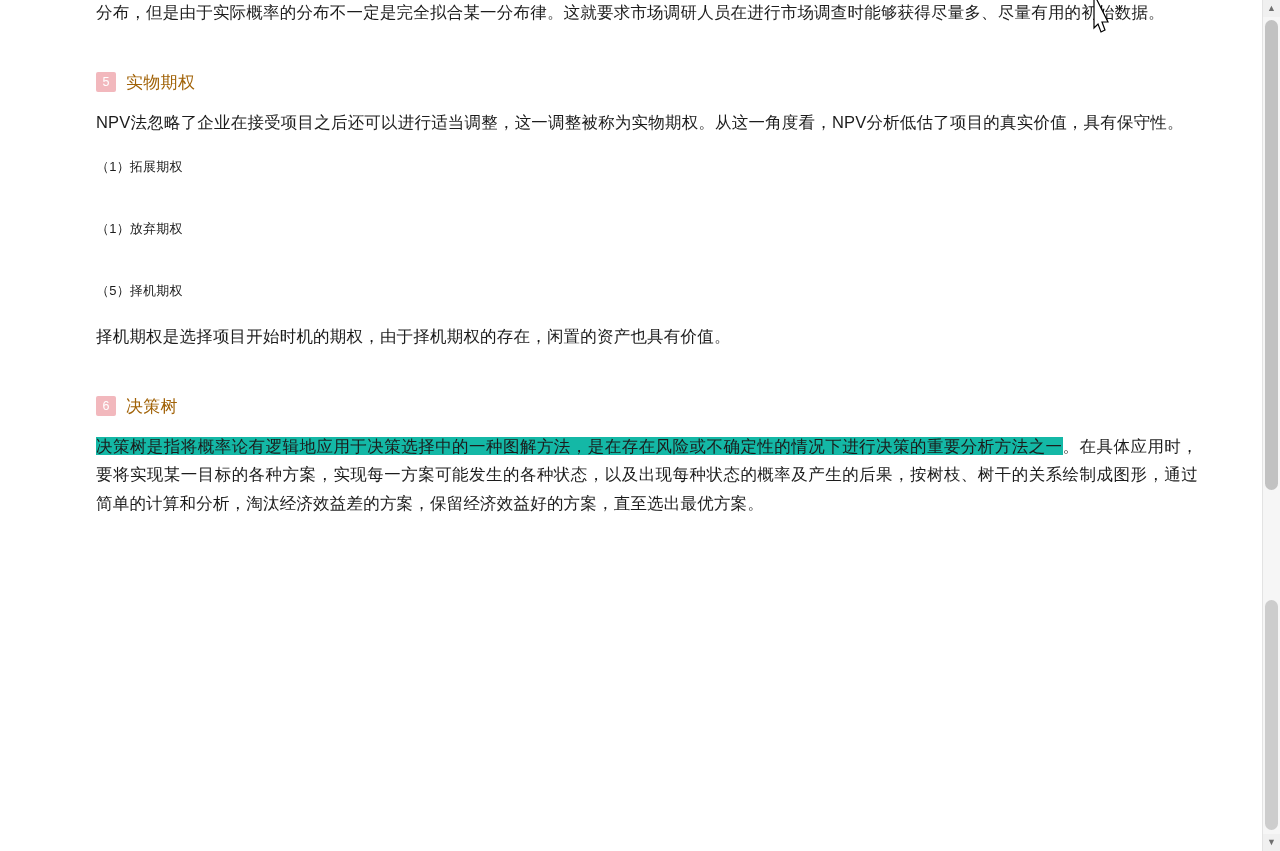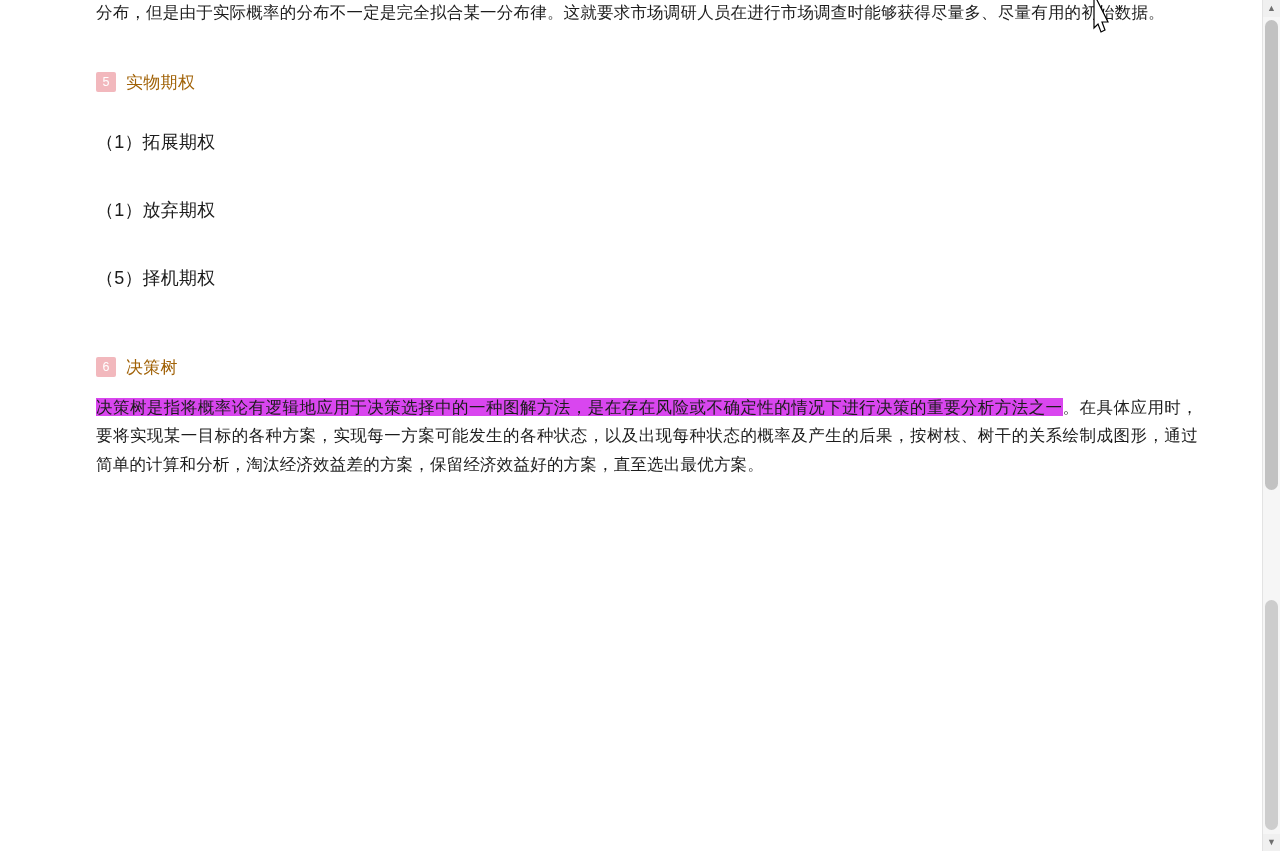--- a/index.html
+++ b/index.html
@@ -70,28 +70,28 @@
     font-family: "Liberation Sans", sans-serif;
     flex: 0 0 auto;
   }
   .section-title {
     font-size: 17px;
     color: #a16207;
     letter-spacing: 0.3px;
   }
 
   .sub-title {
-    font-size: 18px;
+    font-size: 13px;
     color: #1c1c1c;
     margin: 0;
     letter-spacing: 0.2px;
   }
 
   .highlight {
-    background: #d946ef;
+    background: #14b8a6;
     color: #1c1c1c;
   }
 
   
   .scrollbar {
     position: absolute;
     right: 0;
     top: 0;
     width: 18px;
     height: 851px;
@@ -152,20 +152,21 @@
 
     <div class="spacer-lg"></div>
 
     <div class="section-head">
       <span class="section-num">5</span>
       <span class="section-title">实物期权</span>
     </div>
 
     <div class="spacer-sm"></div>
 
+    <p class="para">NPV法忽略了企业在接受项目之后还可以进行适当调整，这一调整被称为实物期权。从这一角度看，NPV分析低估了项目的真实价值，具有保守性。</p>
 
     <div class="spacer-md"></div>
 
     <p class="sub-title">（1）拓展期权</p>
 
     <div class="spacer-md"></div>
 
 
     <div class="spacer-md"></div>
 
@@ -173,20 +174,21 @@
 
     <div class="spacer-md"></div>
 
 
     <div class="spacer-md"></div>
 
     <p class="sub-title">（5）择机期权</p>
 
     <div class="spacer-md"></div>
 
+    <p class="para">择机期权是选择项目开始时机的期权，由于择机期权的存在，闲置的资产也具有价值。</p>
 
     <div class="spacer-lg"></div>
 
     <div class="section-head">
       <span class="section-num">6</span>
       <span class="section-title">决策树</span>
     </div>
 
     <div class="spacer-sm"></div>
 

